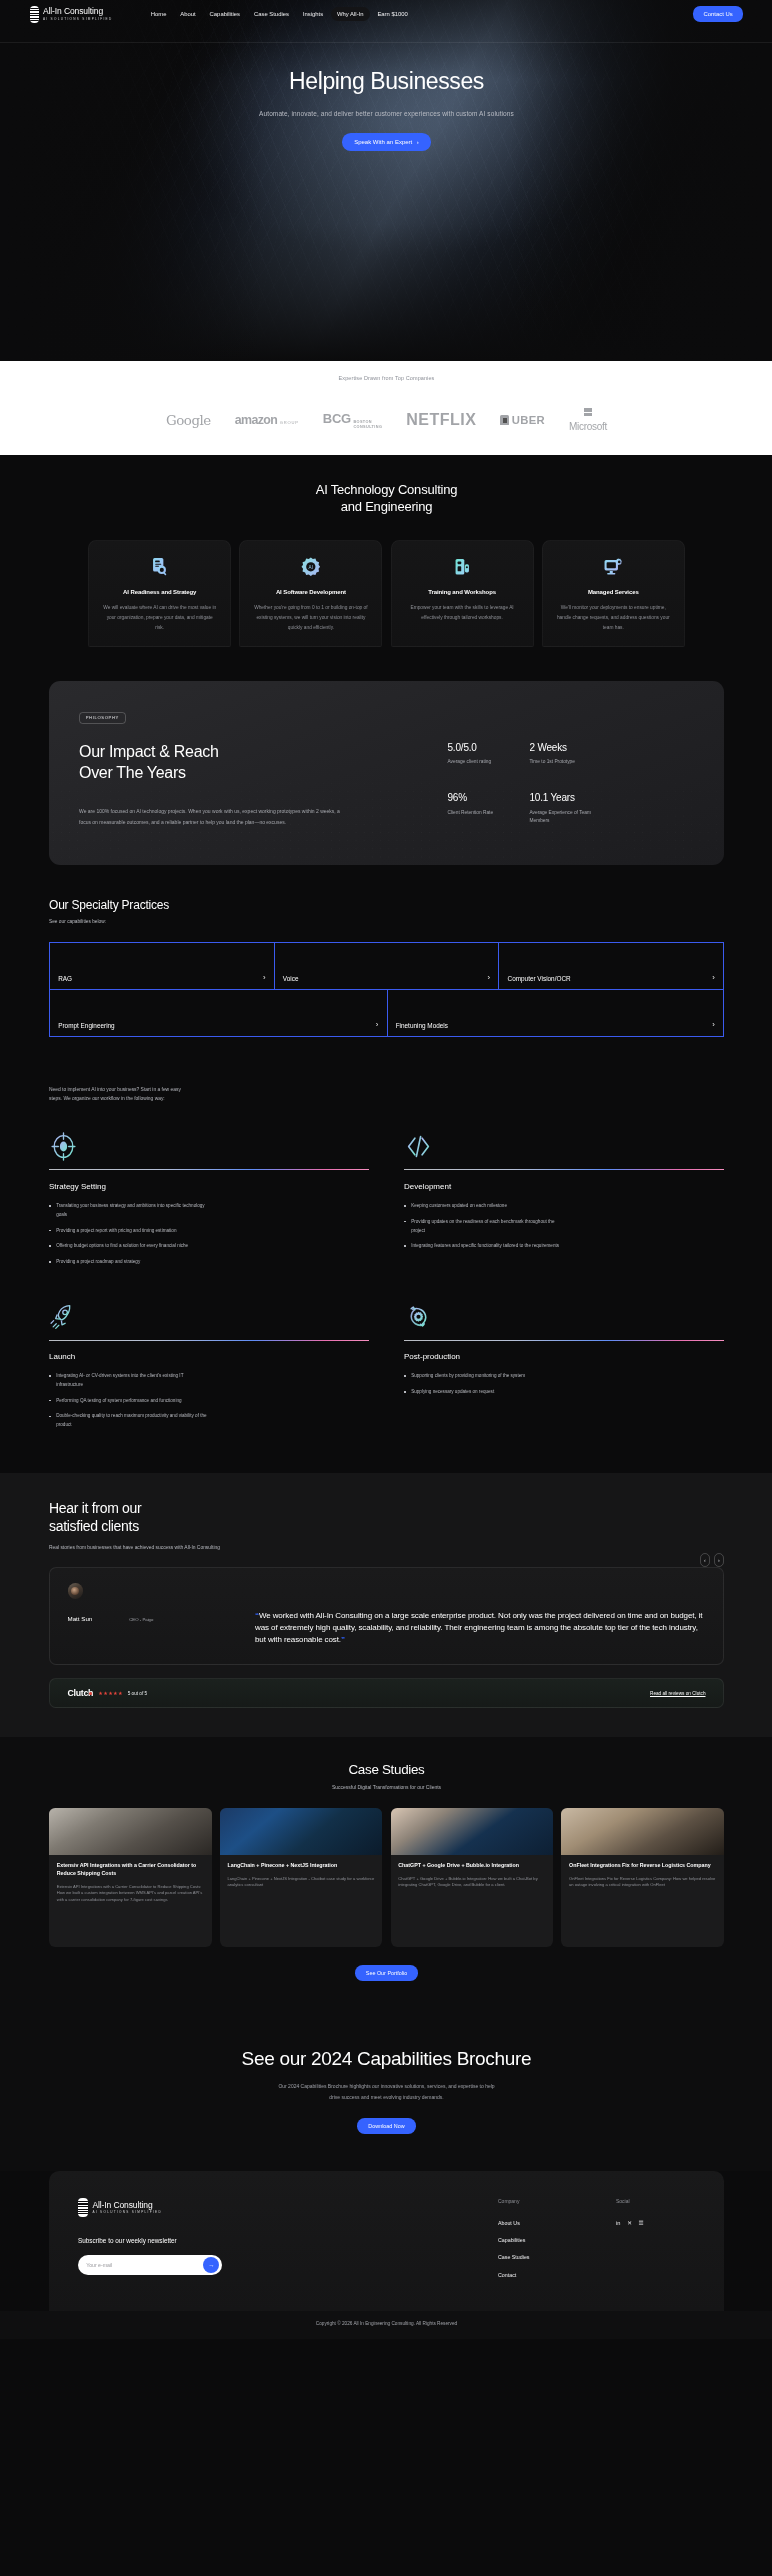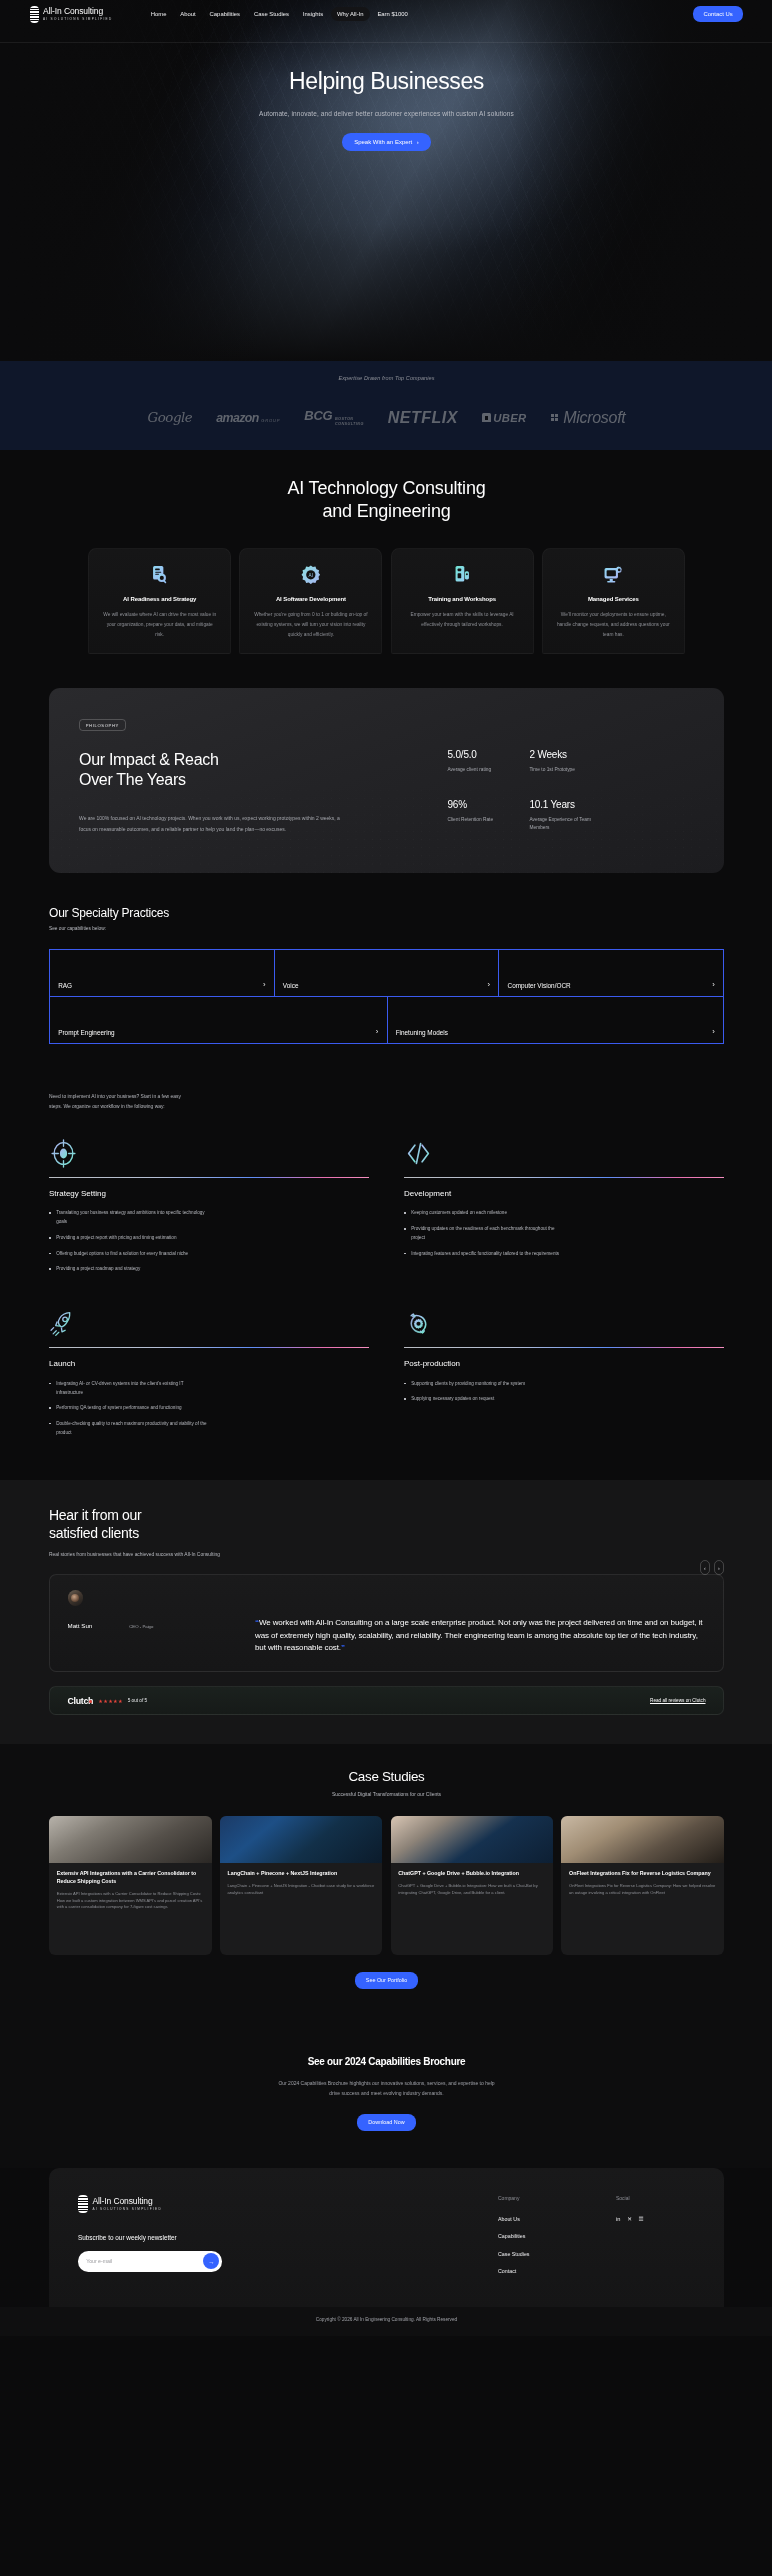--- a/index.html
+++ b/index.html
@@ -42,40 +42,40 @@
   .hero-inner{position:relative;z-index:6;text-align:center;padding-top:40px;}
   .hero-h1{font-size:23px;line-height:1.19;font-weight:400;letter-spacing:-0.4px;}
   .hero-accent{color:#2f62ff;position:relative;font-weight:500;}
   .ul-wrap{position:relative;display:inline-block;}
   .ul-svg{position:absolute;left:1px;top:20.6px;}
   .hero-sub{margin-top:14.4px;font-size:6.5px;color:#b9bcc4;letter-spacing:0.1px;}
   .hero-btn{margin-top:16.5px;background:#3563ff;border:none;color:#fff;font-size:6px;border-radius:8.8px;
             padding:5.7px 12.4px;cursor:pointer;font-family:inherit;display:inline-flex;align-items:center;gap:4.6px;}
 
   
-  .logos{position:relative;background:#0f172a;padding:14.4px 0 23px;text-align:center;font-style:italic;}
+  .logos{position:relative;background:#ffffff;padding:14.4px 0 23px;text-align:center;}
   .logos-title{font-size:5.5px;color:#8d9098;letter-spacing:0.1px;}
   .logo-row{display:flex;justify-content:center;align-items:center;gap:24px;margin-top:27px;}
   .logo{color:#7f8287;opacity:.72;display:flex;align-items:baseline;}
   .lg-google{font-size:13.4px;letter-spacing:-0.5px;font-family:"DejaVu Serif",serif;}
   .lg-amazon{font-size:12.4px;font-weight:700;letter-spacing:-0.6px;position:relative;}
   .lg-amazon small{font-size:4.1px;letter-spacing:0.8px;font-weight:400;margin-left:2.6px;}
   .lg-bcg{font-size:13px;font-weight:700;letter-spacing:-0.3px;}
   .lg-bcg small{font-size:3.8px;letter-spacing:0.4px;font-weight:600;line-height:1.22;margin-left:2.6px;display:inline-block;text-align:left;}
   .lg-netflix{font-size:16px;font-weight:700;letter-spacing:0.5px;}
   .lg-uber{font-size:11.3px;font-weight:700;letter-spacing:0.3px;display:flex;align-items:center;gap:2.6px;}
-  .lg-ms{font-size:16px;font-weight:500;letter-spacing:-0.3px;display:flex;align-items:center;gap:5px;}
+  .lg-ms{font-size:10px;font-weight:500;letter-spacing:-0.3px;display:flex;align-items:center;gap:5px;flex-direction:column;}
   .ms-sq{width:7.7px;height:7.7px;display:grid;grid-template-columns:1fr 1fr;grid-gap:0.8px;}
   .ms-sq i{background:#7f8287;display:block;}
   .uber-badge{width:8.8px;height:9.8px;background:#7f8287;border-radius:1.5px 1.5px 0.5px 0.5px;position:relative;}
   .uber-badge::after{content:"";position:absolute;left:2.6px;top:3.1px;width:3.6px;height:4.6px;background:#0d0d0e;}
 
   
   .svc{background:#0b0b0c;padding:27px 0 34px;text-align:center;position:relative;}
-  .svc h2{font-size:18px;font-weight:400;line-height:1.28;letter-spacing:-0.2px;}
+  .svc h2{font-size:13px;font-weight:400;line-height:1.28;letter-spacing:-0.2px;}
   .svc-grid{display:flex;justify-content:center;gap:8.2px;margin-top:25px;}
   .svc-card{width:143px;min-height:98px;background:linear-gradient(180deg,#161617 0%,#121213 100%);
             border-radius:8.2px 8.2px 2.1px 2.1px;padding:15.5px 13.4px 13.4px;text-align:center;border:0.5px solid rgba(255,255,255,.035);}
   .svc-ico{height:20.6px;display:flex;align-items:center;justify-content:center;margin-bottom:11.3px;}
   .svc-title{font-size:6px;font-weight:600;letter-spacing:-0.1px;}
   .svc-desc{margin-top:8.2px;font-size:4.8px;line-height:2.05;color:#8e9096;}
 
   
   .philo-wrap{background:#0b0b0c;padding:0 49px 30px;}
   .philo{position:relative;background:linear-gradient(160deg,#2a2a2d 0%,#232326 46%,#1c1c1f 100%);
@@ -159,21 +159,21 @@
   .ci3{background:linear-gradient(145deg,#d9c6b4 0%,#8d8378 26%,#15314f 56%,#0d1f33 100%);}
   .ci4{background:linear-gradient(150deg,#c9b9a4 0%,#a08d74 32%,#5d5144 62%,#221d18 100%);}
   .case-body{padding:7.2px 7.7px 8.2px;}
   .case-t{font-size:5.3px;line-height:1.5;font-weight:600;}
   .case-d{margin-top:5.2px;font-size:4.1px;line-height:1.62;color:#8e9096;}
   .portfolio-btn{margin-top:17.5px;background:#3563ff;border:none;color:#fff;font-size:5.4px;border-radius:7.7px;
                  padding:5.2px 10.8px;cursor:pointer;font-family:inherit;}
 
   
   .broch{background:#0d0d0e;padding:35px 0 37px;text-align:center;}
-  .broch h2{font-size:10px;font-weight:700;letter-spacing:-0.3px;}
+  .broch h2{font-size:19px;font-weight:400;letter-spacing:-0.3px;}
   .broch-p{margin-top:11.3px;font-size:5px;line-height:2.1;color:#9fa1a8;max-width:222px;margin-left:auto;margin-right:auto;}
   .broch-btn{margin-top:15.5px;background:#3563ff;border:none;color:#fff;font-size:5.4px;border-radius:7.7px;
              padding:5.2px 11.3px;cursor:pointer;font-family:inherit;}
 
   
   .foot-wrap{background:#0b0b0c;padding:0 49px 0;}
   .foot{background:linear-gradient(180deg,#19191a,#151516);border-radius:10.3px 10.3px 0 0;padding:27px 29px 21.6px;display:flex;}
   .foot-left{width:289px;}
   .foot-brand{display:flex;align-items:center;gap:4.6px;}
   .foot-brand .brand-mark{width:9.8px;height:18.5px;}

